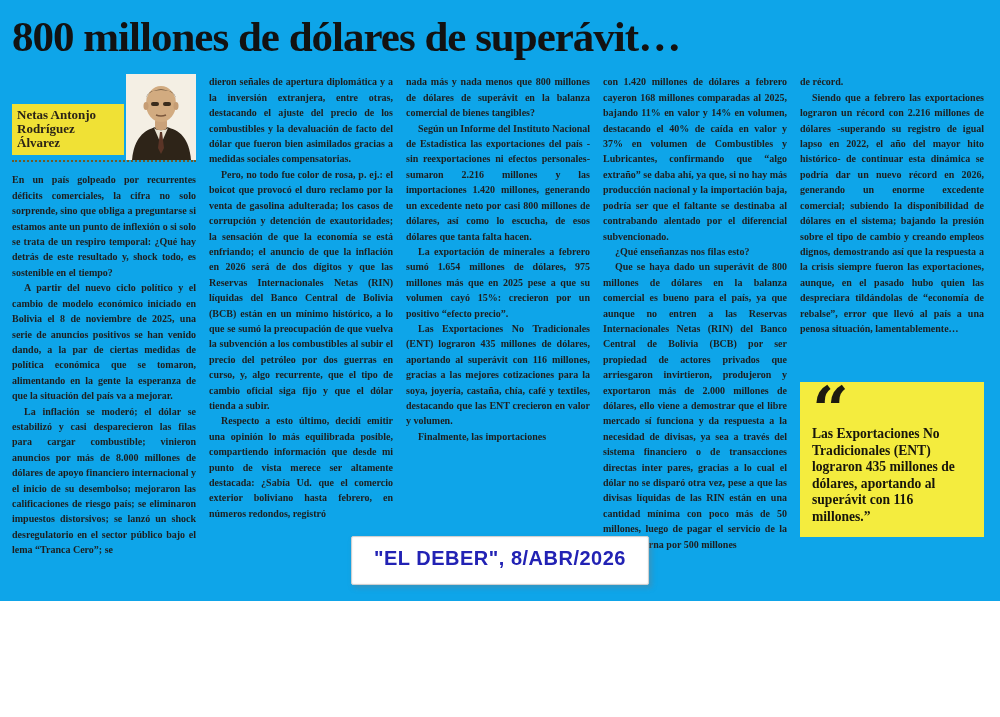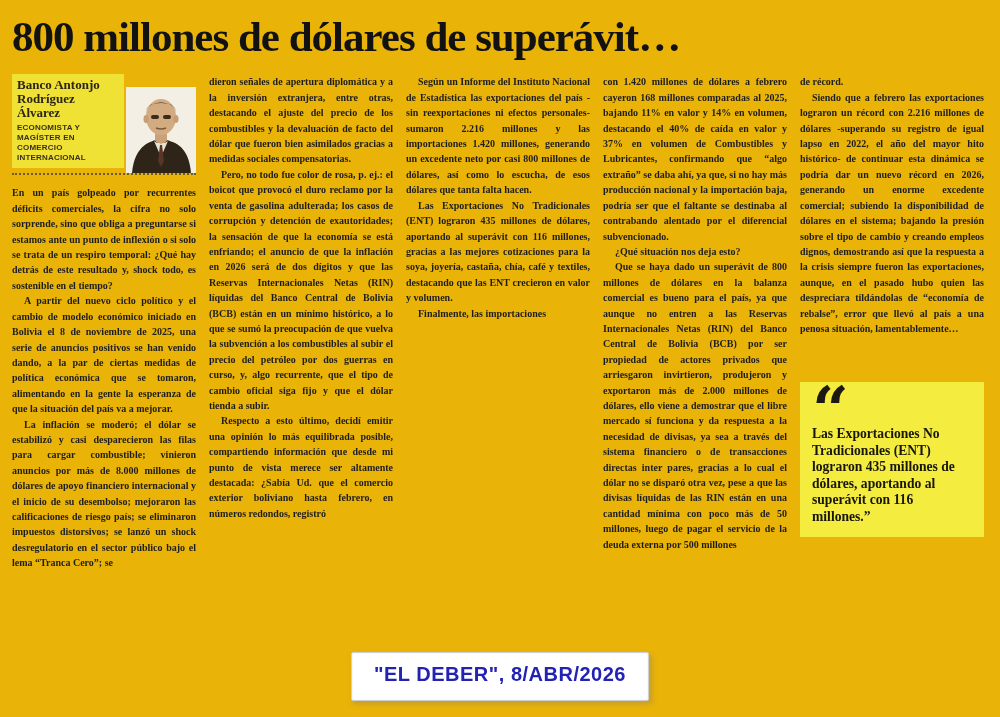--- a/index.html
+++ b/index.html
@@ -1,21 +1,21 @@
 <!DOCTYPE html>
 <html lang="es"><head>
 <meta charset="utf-8">
 <style>
   * { margin:0; padding:0; box-sizing:border-box; }
   html,body { background:#ffffff; }
   body {
     width:1000px; height:717px; position:relative; overflow:hidden;
     font-family:"Liberation Serif", serif; color:#1c1c1c;
   }
-  .page { width:1000px; height:717px; padding:14px 16px 0 12px; position:relative; background:#eab308; }
+  .page { width:1000px; height:601px; padding:14px 16px 0 12px; position:relative; background:#0ea5e9; }
 
   
   .headline {
     font-family:"Liberation Serif", serif;
     font-weight:700; font-size:43px; line-height:1.08;
     letter-spacing:-1px; color:#121212; margin-bottom:14px;
   }
 
   
   .cols { display:flex; gap:13px; align-items:flex-start; }
@@ -77,26 +77,22 @@
     <span>800 millones de dólares de superávit…</span><br>
   </h1>
 
   <div class="cols">
 
     <div class="col">
       <div class="byline">
         <div class="byline-row">
           <div class="byline-box">
             <div class="byline-name">
-              <span>Banco Antonjo</span><br>
+              <span>Netas Antonjo</span><br>
               <span>Rodríguez Álvarez</span>
-            </div>
-            <div class="byline-title">
-              <span>ECONOMISTA Y MAGÍSTER EN</span><br>
-              <span>COMERCIO INTERNACIONAL</span>
             </div>
           </div>
           <svg class="byline-photo" viewBox="0 0 70 86" xmlns="http://www.w3.org/2000/svg">
             <rect x="0" y="0" width="70" height="86" fill="#f4efe4"></rect>
 
             <path d="M6 86 C8 64 18 56 30 53 L40 53 C54 56 63 64 65 86 Z" fill="#2e2418"></path>
 
             <path d="M28 54 L35 70 L42 54 C39 57 31 57 28 54 Z" fill="#e8e2d2"></path>
 
             <path d="M34 58 L36 58 L38 74 L35 80 L32 74 Z" fill="#5a3426"></path>
@@ -122,28 +118,30 @@
       <p class="indent">La inflación se moderó; el dólar se estabilizó y casi desparecieron las filas para cargar combustible; vinieron anuncios por más de 8.000 millones de dólares de apoyo financiero internacional y el inicio de su desembolso; mejoraron las calificaciones de riesgo país; se eliminaron impuestos distorsivos; se lanzó un shock desregulatorio en el sector público bajo el lema “Tranca Cero”; se</p>
     </div>
 
     <div class="col">
       <p>dieron señales de apertura diplomática y a la inversión extranjera, entre otras, destacando el ajuste del precio de los combustibles y la devaluación de facto del dólar que fueron bien asimilados gracias a medidas sociales compensatorias.</p>
       <p class="indent">Pero, no todo fue color de rosa, p. ej.: el boicot que provocó el duro reclamo por la venta de gasolina adulterada; los casos de corrupción y detención de exautoridades; la sensación de que la economía se está enfriando; el anuncio de que la inflación en 2026 será de dos dígitos y que las Reservas Internacionales Netas (RIN) líquidas del Banco Central de Bolivia (BCB) están en un mínimo histórico, a lo que se sumó la preocupación de que vuelva la subvención a los combustibles al subir el precio del petróleo por dos guerras en curso, y, algo recurrente, que el tipo de cambio oficial siga fijo y que el dólar tienda a subir.</p>
       <p class="indent">Respecto a esto último, decidí emitir una opinión lo más equilibrada posible, compartiendo información que desde mi punto de vista merece ser altamente destacada: ¿Sabía Ud. que el comercio exterior boliviano hasta febrero, en números redondos, registró</p>
     </div>
 
     <div class="col">
+      <p>nada más y nada menos que 800 millones de dólares de superávit en la balanza comercial de bienes tangibles?</p>
       <p class="indent">Según un Informe del Instituto Nacional de Estadística las exportaciones del país -sin reexportaciones ni efectos personales- sumaron 2.216 millones y las importaciones 1.420 millones, generando un excedente neto por casi 800 millones de dólares, así como lo escucha, de esos dólares que tanta falta hacen.</p>
+      <p class="indent">La exportación de minerales a febrero sumó 1.654 millones de dólares, 975 millones más que en 2025 pese a que su volumen cayó 15%: crecieron por un positivo “efecto precio”.</p>
       <p class="indent">Las Exportaciones No Tradicionales (ENT) lograron 435 millones de dólares, aportando al superávit con 116 millones, gracias a las mejores cotizaciones para la soya, joyería, castaña, chía, café y textiles, destacando que las ENT crecieron en valor y volumen.</p>
       <p class="indent">Finalmente, las importaciones</p>
     </div>
 
     <div class="col">
       <p>con 1.420 millones de dólares a febrero cayeron 168 millones comparadas al 2025, bajando 11% en valor y 14% en volumen, destacando el 40% de caída en valor y 37% en volumen de Combustibles y Lubricantes, confirmando que “algo extraño” se daba ahí, ya que, si no hay más producción nacional y la importación baja, podría ser que el faltante se destinaba al contrabando alentado por el diferencial subvencionado.</p>
-      <p class="indent">¿Qué situación nos deja esto?</p>
+      <p class="indent">¿Qué enseñanzas nos filas esto?</p>
       <p class="indent">Que se haya dado un superávit de 800 millones de dólares en la balanza comercial es bueno para el país, ya que aunque no entren a las Reservas Internacionales Netas (RIN) del Banco Central de Bolivia (BCB) por ser propiedad de actores privados que arriesgaron invirtieron, produjeron y exportaron más de 2.000 millones de dólares, ello viene a demostrar que el libre mercado sí funciona y da respuesta a la necesidad de divisas, ya sea a través del sistema financiero o de transacciones directas inter pares, gracias a lo cual el dólar no se disparó otra vez, pese a que las divisas líquidas de las RIN están en una cantidad mínima con poco más de 50 millones, luego de pagar el servicio de la deuda externa por 500 millones</p>
     </div>
 
     <div class="col">
       <p>de récord.</p>
       <p class="indent">Siendo que a febrero las exportaciones lograron un récord con 2.216 millones de dólares -superando su registro de igual lapso en 2022, el año del mayor hito histórico- de continuar esta dinámica se podría dar un nuevo récord en 2026, generando un enorme excedente comercial; subiendo la disponibilidad de dólares en el sistema; bajando la presión sobre el tipo de cambio y creando empleos dignos, demostrando así que la respuesta a la crisis siempre fueron las exportaciones, aunque, en el pasado hubo quien las despreciara tildándolas de “economía de rebalse”, error que llevó al país a una penosa situación, lamentablemente…</p>
 
       <div class="pullquote">
         <span class="pq-mark">“</span>
         <div class="pq-text">Las Exportaciones No Tradicionales (ENT) lograron 435 millones de dólares, aportando al superávit con 116 millones.”</div>

